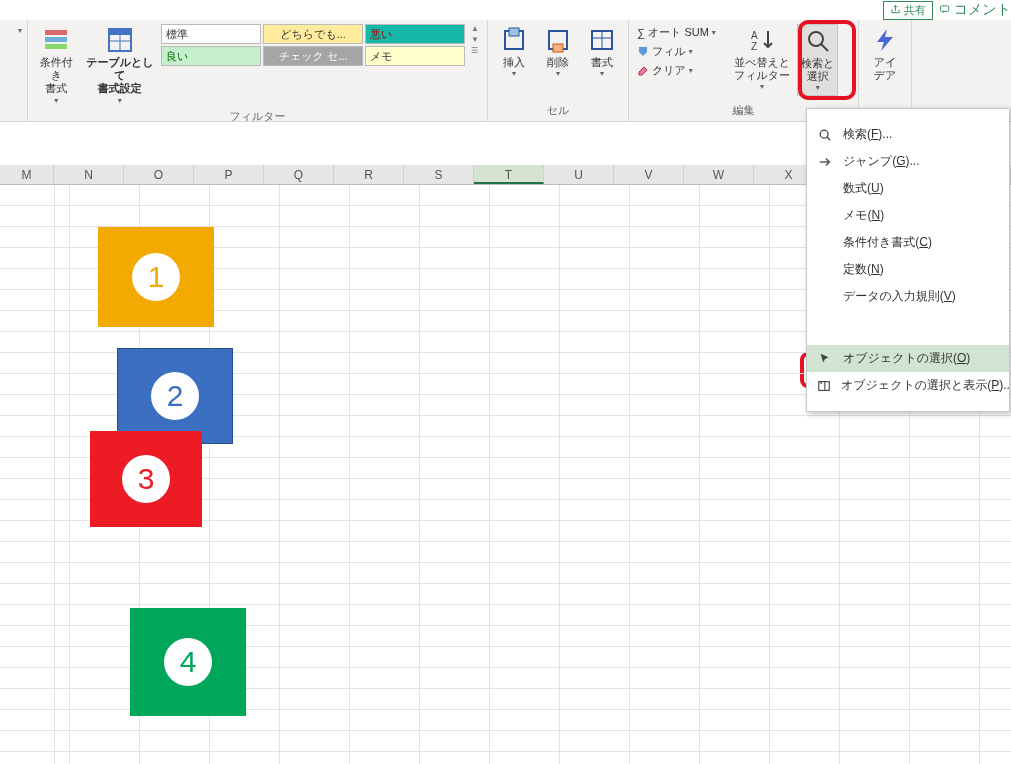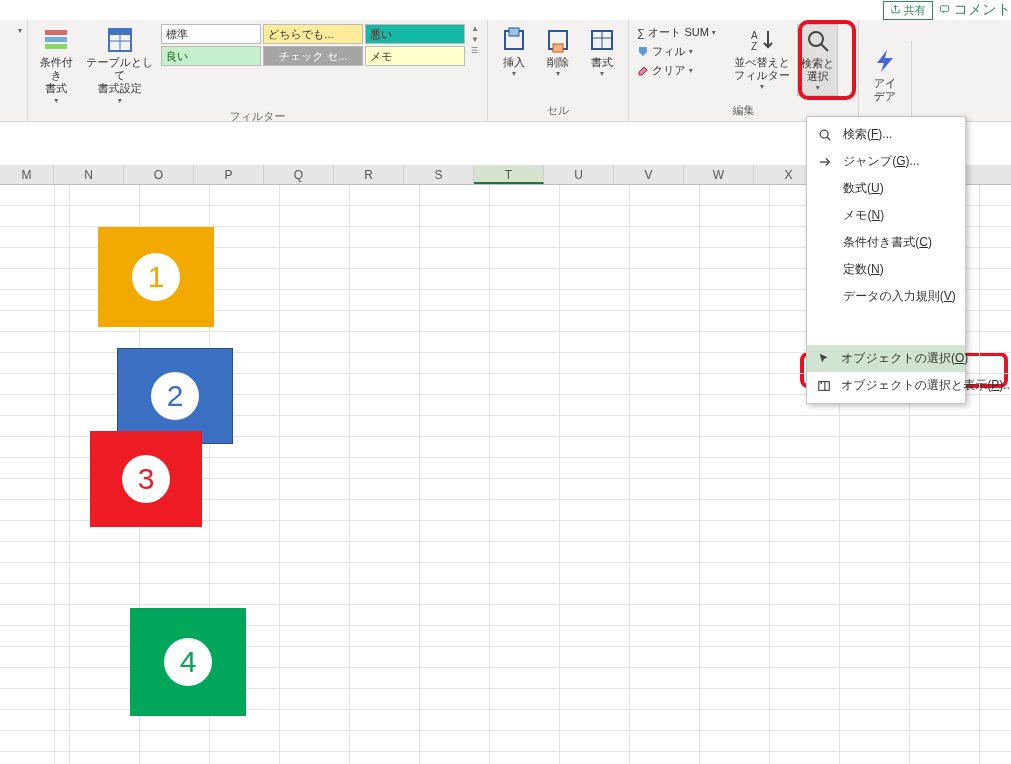--- a/index.html
+++ b/index.html
@@ -68,43 +68,43 @@
     align-content: start;
   }
   .style-cell {
     border: 1px solid #bbb;
     font-size: 11px;
     padding: 2px 4px;
     background: #fff;
     white-space: nowrap; overflow: hidden;
   }
   .sc-normal { background: #fff; }
-  .sc-neutral { background: #ffeb9c; }
+  .sc-neutral { background: #ffeb9c; text-align: center; }
   .sc-bad   { background: #14b8a6; color: #9c0006; }
   .sc-good  { background: #c6efce; color: #006100; }
   .sc-check { background: #a5a5a5; color: #fff; text-align: center; }
   .sc-memo  { background: #ffffcc; }
   .mini-list { display: flex; flex-direction: column; gap: 2px; font-size: 11px; }
   .mini-item { display: flex; align-items: center; gap: 3px; padding: 1px 2px; white-space: nowrap; }
   .mini-item .drop { font-size: 8px; color: #666; }
   .hl-red {
     position: absolute;
     border: 4px solid #e81123;
     border-radius: 10px;
     pointer-events: none;
   }
   
   .menu {
     position: absolute;
-    top: 116px; left: 806px;
-    width: 160px;
+    top: 108px; left: 806px;
+    width: 204px;
     background: #fff;
     border: 1px solid #c7c7c7;
     box-shadow: 2px 2px 6px rgba(0,0,0,0.25);
-    padding: 4px 0;
+    padding: 12px 0;
     z-index: 10;
   }
   .menu-item {
     display: flex; align-items: center;
     padding: 5px 8px 5px 10px;
     font-size: 12px;
     gap: 10px;
     white-space: nowrap;
   }
   .menu-item.hover { background: #d1e4d1; margin-top: 35px; }
@@ -213,21 +213,21 @@
       </div>
       <div class="big-btn">
         <span class="icon">
           <svg width="28" height="28" viewBox="0 0 28 28">
               <rect x="3" y="3" width="22" height="22" fill="none" stroke="#4472c4" stroke-width="2"></rect>
               <rect x="3" y="3" width="22" height="6" fill="#4472c4"></rect>
               <line x1="14" y1="3" x2="14" y2="25" stroke="#4472c4"></line>
               <line x1="3" y1="15" x2="25" y2="15" stroke="#4472c4"></line>
             </svg>
         </span>
-        <span style="white-space:pre-line;">テーブルとして
+        <span style="white-space:pre-line;font-weight:bold;">テーブルとして
 書式設定</span>
         <span class="drop">▾</span>
       </div>
       <div class="styles-grid">
         <div class="style-cell sc-normal">標準</div>
         <div class="style-cell sc-neutral">どちらでも...</div>
         <div class="style-cell sc-bad">悪い</div>
         <div class="style-cell sc-good">良い</div>
         <div class="style-cell sc-check">チェック セ...</div>
         <div class="style-cell sc-memo">メモ</div>
@@ -313,21 +313,21 @@
               <line x1="17" y1="17" x2="24" y2="24"></line>
             </svg></span>
         <span style="white-space:pre-line;">検索と
 選択</span>
           <span class="drop">▾</span>
       </div>
     </div>
     <div class="group-label">編集</div>
   </div>
 
-  <div class="group" style="flex:0 0 46px;margin-top:21px;">
+  <div class="group" style="flex:0 0 46px;">
     <div class="group-body">
       <div class="big-btn">
         <span class="icon"><svg width="28" height="28" viewBox="0 0 28 28">
               <path d="M16 3L6 16h7l-3 9 12-14h-8z" fill="#4a66d5"></path>
             </svg></span>
         <span style="white-space:pre-line;">アイ
 デア</span>
       </div>
     </div>
     <div class="group-label"></div>

